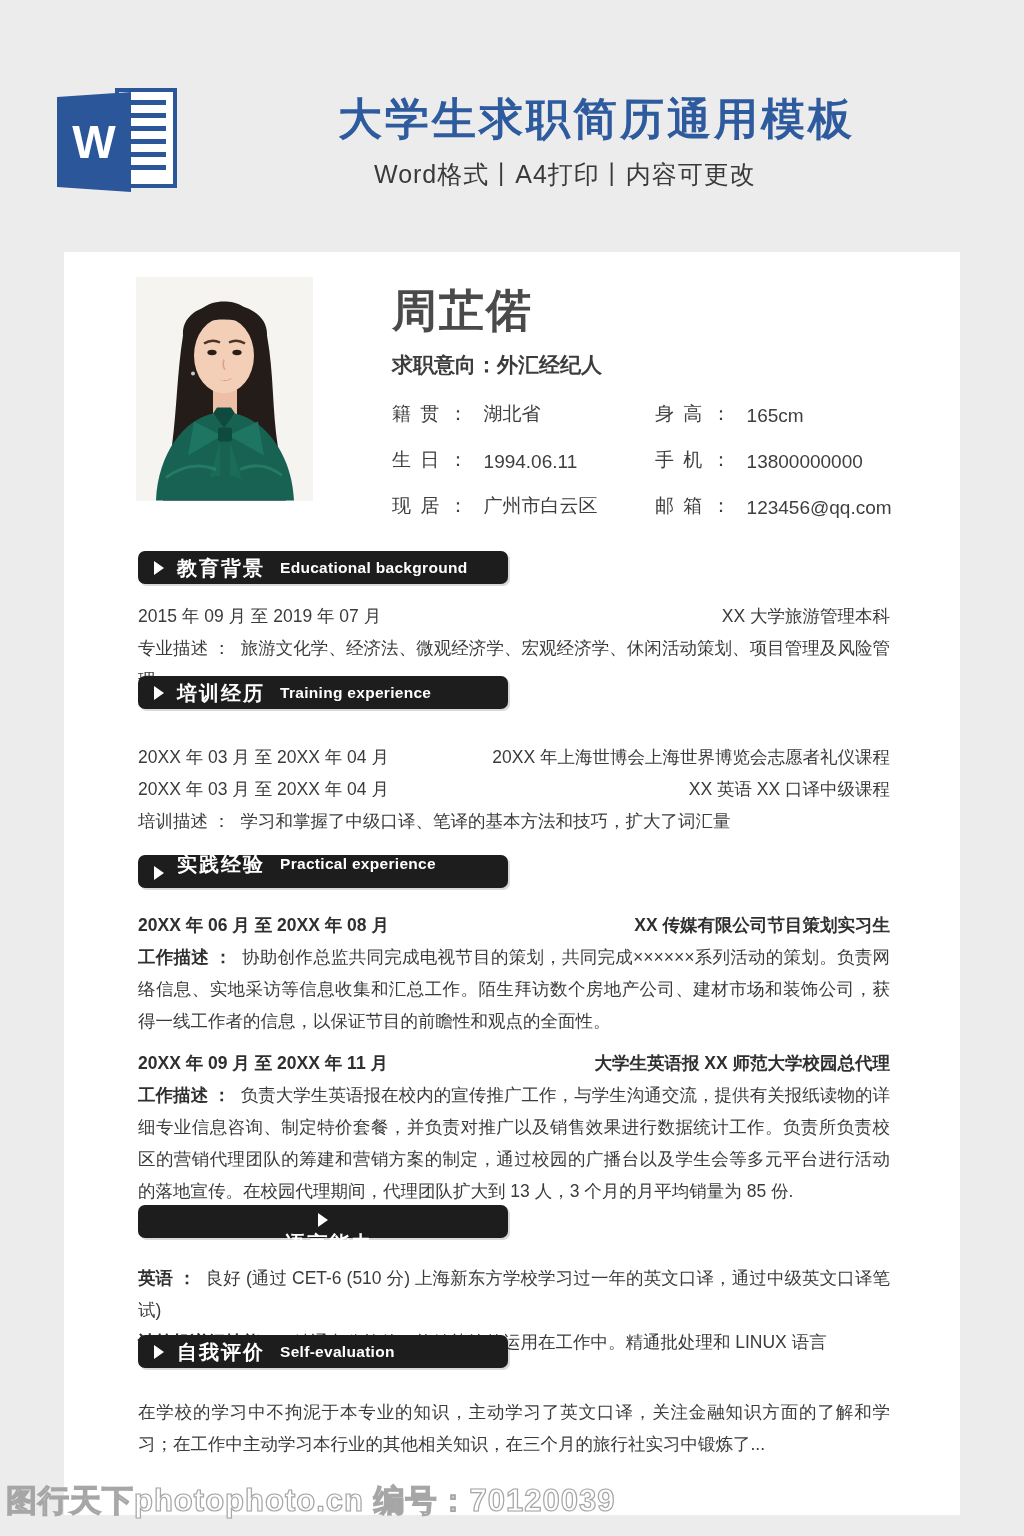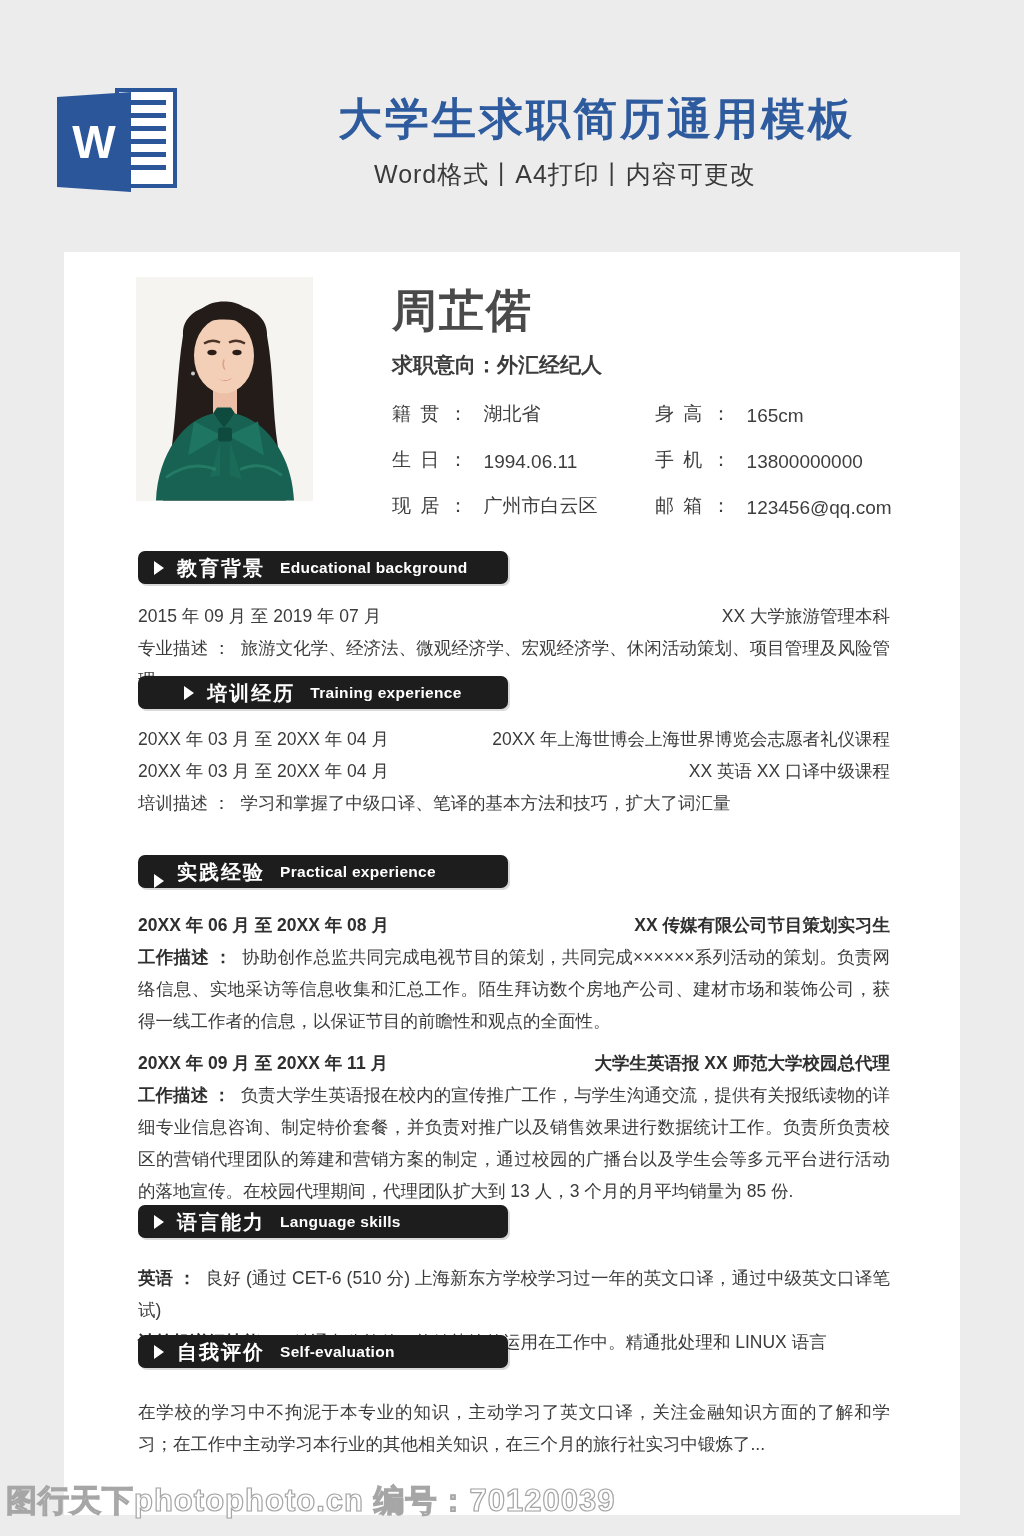--- a/index.html
+++ b/index.html
@@ -64,32 +64,32 @@
   
   .section { position:absolute; left:74px; width:752px; font-size:17.5px; line-height:32px; color:#3b3b3b; }
   .sec-edu   { top:299px; }
   .sec-train { top:424px; }
   .sec-prac  { top:603px; }
   .sec-lang  { top:953px; }
   .sec-self  { top:1083px; }
 
   .sec-bar {
     width:370px; height:33px; background:#1d1d1d; border-radius:7px;
-    display:flex; align-items:center; padding:0 16px; color:#fff;
+    display:flex; align-items:center; padding:8px 16px; color:#fff;
     box-shadow:2px 2px 0 rgba(0,0,0,0.15);
   }
   .tri { width:0; height:0; border-left:10px solid #fff;
     border-top:7px solid transparent; border-bottom:7px solid transparent; }
   .sec-cn { font-size:20px; font-weight:bold; letter-spacing:2px; margin-left:13px; }
   .sec-en { font-size:15.5px; font-weight:bold; margin-left:15px; letter-spacing:0.3px; }
 
   .sec-edu .sec-bar   { margin-bottom:16px; }
-  .sec-train .sec-bar { margin-bottom:14px;justify-content:center; }
+  .sec-train .sec-bar { margin-bottom:32px; }
   .sec-prac .sec-bar  { margin-bottom:21px;align-items:flex-end; }
-  .sec-lang .sec-bar  { margin-bottom:24px; }
+  .sec-lang .sec-bar  { margin-bottom:24px;flex-direction:column; }
   .sec-self .sec-bar  { margin-bottom:28px; }
 
   .row { display:flex; justify-content:space-between; white-space:nowrap; }
   .row .right { text-align:right; }
   .bold-row { font-weight:bold; color:#2f2f2f; }
   .para { text-align:justify; }
   .lbl { margin-right:10px; }
   .blbl { font-weight:bold; color:#2f2f2f; margin-right:10px; }
   .exp-item + .exp-item { margin-top:10px; }
 

